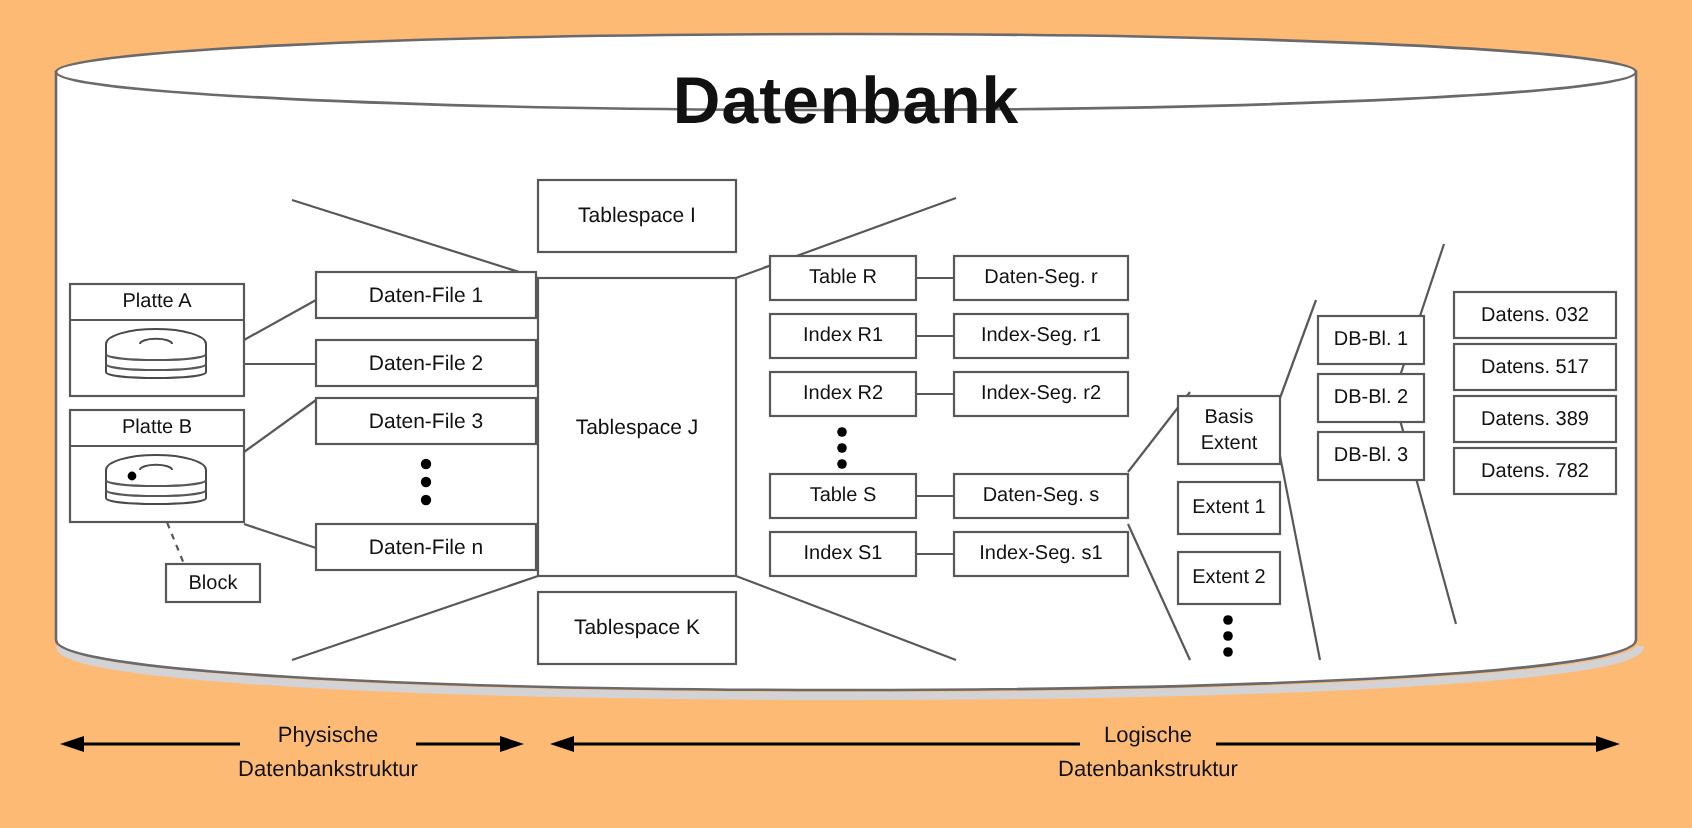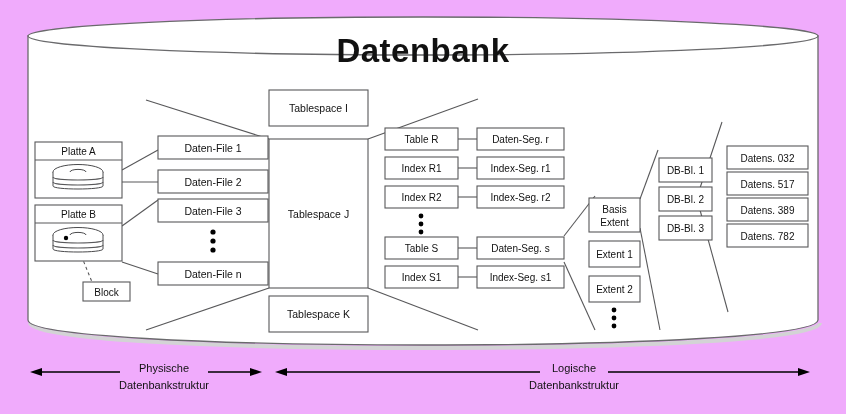--- a/index.html
+++ b/index.html
@@ -1,18 +1,18 @@
 <!DOCTYPE html>
 <html><head>
 <meta charset="utf-8">
 <style>
   html,body{margin:0;padding:0;background:#ffffff;}
   body{width:846px;height:414px;overflow:hidden;
        font-family:"Liberation Sans","DejaVu Sans",sans-serif;}
-  #stage{position:relative;width:846px;height:414px;background:#f0abfc;}
+  #stage{position:relative;width:846px;height:414px;background:#fdba74;}
   svg{position:absolute;left:0;top:0;width:846px;height:414px;}
   .bx{fill:#ffffff;stroke:#58585a;stroke-width:1.1;}
   .ln{stroke:#58585a;stroke-width:1.1;fill:none;}
   .cyl{fill:#ffffff;stroke:#6a6a6c;stroke-width:1.3;}
   .shadow{fill:none;stroke:#d3d3d5;stroke-width:4;}
   .arw{stroke:#000;stroke-width:1.5;fill:none;}
   .dot{fill:#000;}
   .t{font-family:"Liberation Sans","DejaVu Sans",sans-serif;fill:#111;
      text-anchor:middle;dominant-baseline:central;}
   .t12{font-size:10.5px;}

